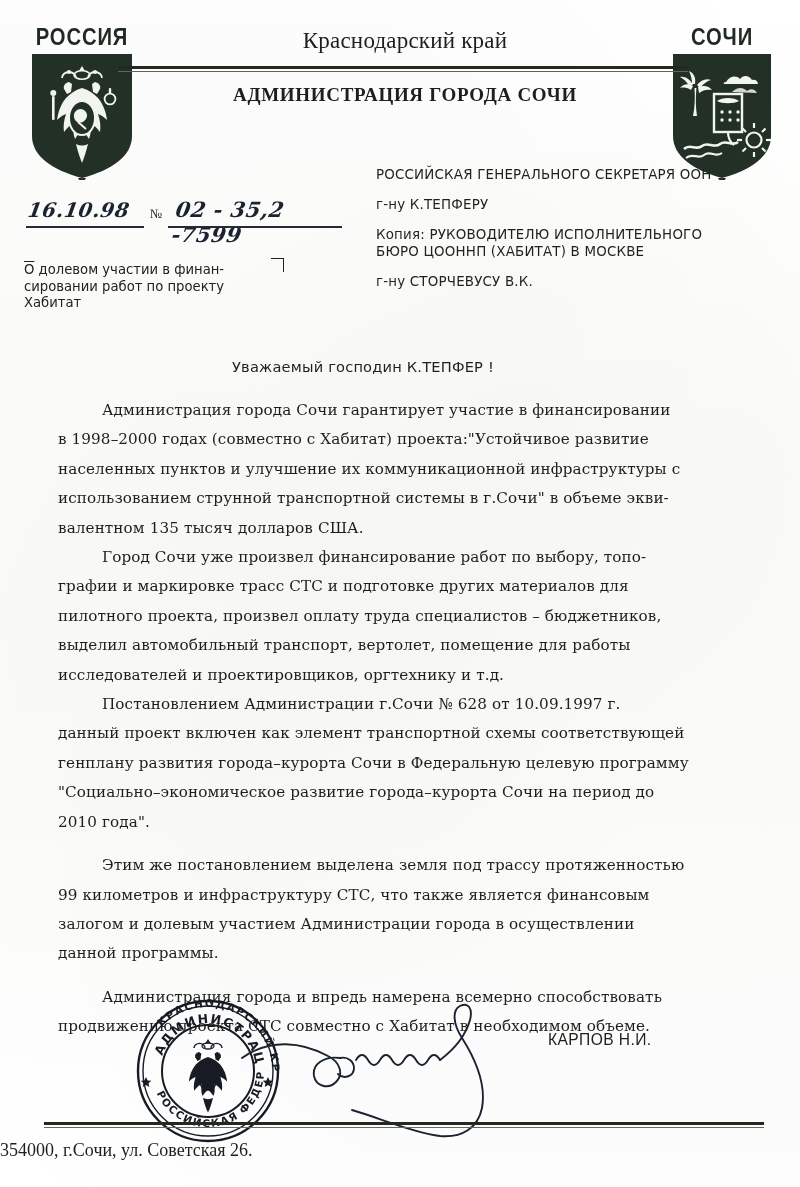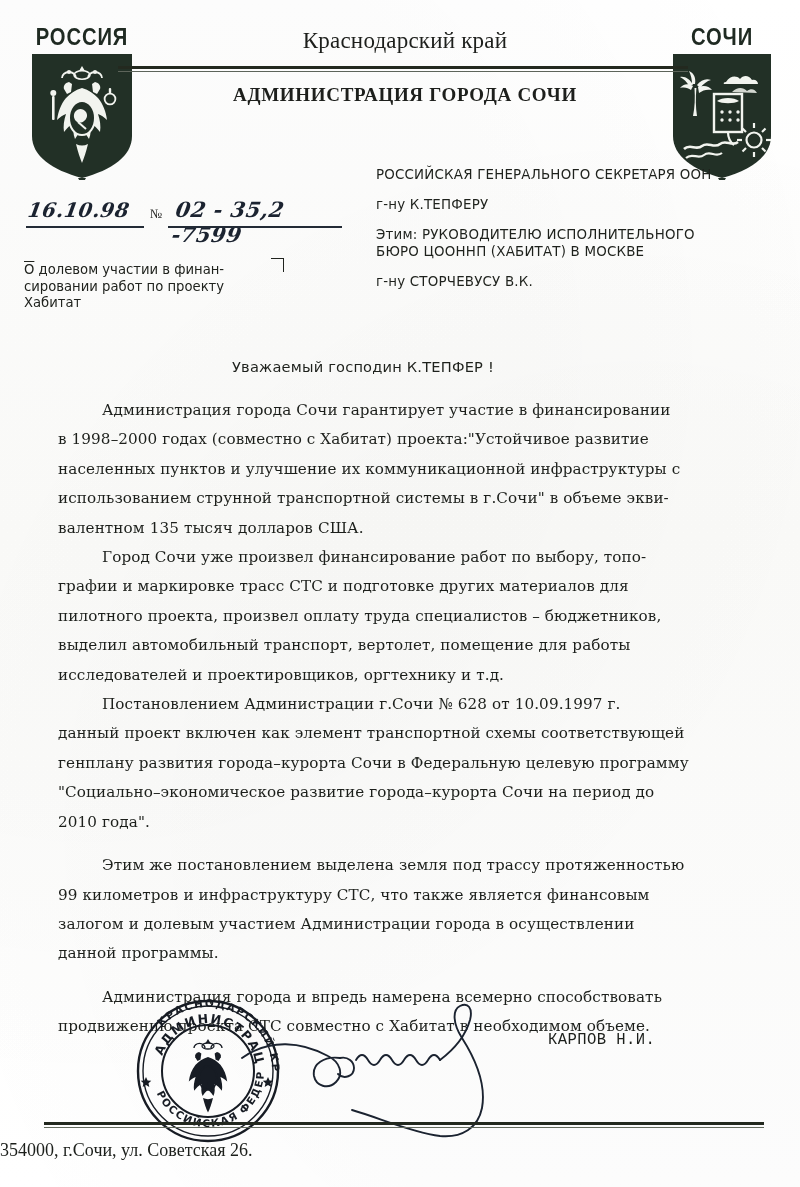--- a/index.html
+++ b/index.html
@@ -216,21 +216,21 @@
     left: 240px;
     top: 990px;
     width: 400px;
     height: 160px;
     pointer-events: none;
   }
   .sign-name {
     position: absolute;
     left: 548px;
     top: 1031px;
-    font-family: Liberation Mono, monospace;
+    font-family: Liberation Sans, sans-serif;
     font-size: 15.6px;
     letter-spacing: 0.4px;
     color: #1c1f1b;
     white-space: nowrap;
   }
 
   
   .rule-bottom {
     position: absolute;
     left: 44px;
@@ -363,21 +363,21 @@
   </div>
 
   <div class="addressee">
     <div class="grp">
       <div class="ln">РОССИЙСКАЯ ГЕНЕРАЛЬНОГО СЕКРЕТАРЯ ООН</div>
     </div>
     <div class="grp">
       <div class="ln">г-ну   К.ТЕПФЕРУ</div>
     </div>
     <div class="grp">
-      <div class="ln">Этим:   РУКОВОДИТЕЛЮ ИСПОЛНИТЕЛЬНОГО</div>
+      <div class="ln">Копия:   РУКОВОДИТЕЛЮ ИСПОЛНИТЕЛЬНОГО</div>
       <div class="ln">БЮРО ЦООННП   (ХАБИТАТ)   В МОСКВЕ</div>
     </div>
     <div class="grp">
       <div class="ln">г-ну   СТОРЧЕВУСУ В.К.</div>
     </div>
   </div>
 
   <div class="greeting">Уважаемый господин К.ТЕПФЕР !</div>
 
   <div class="body">

